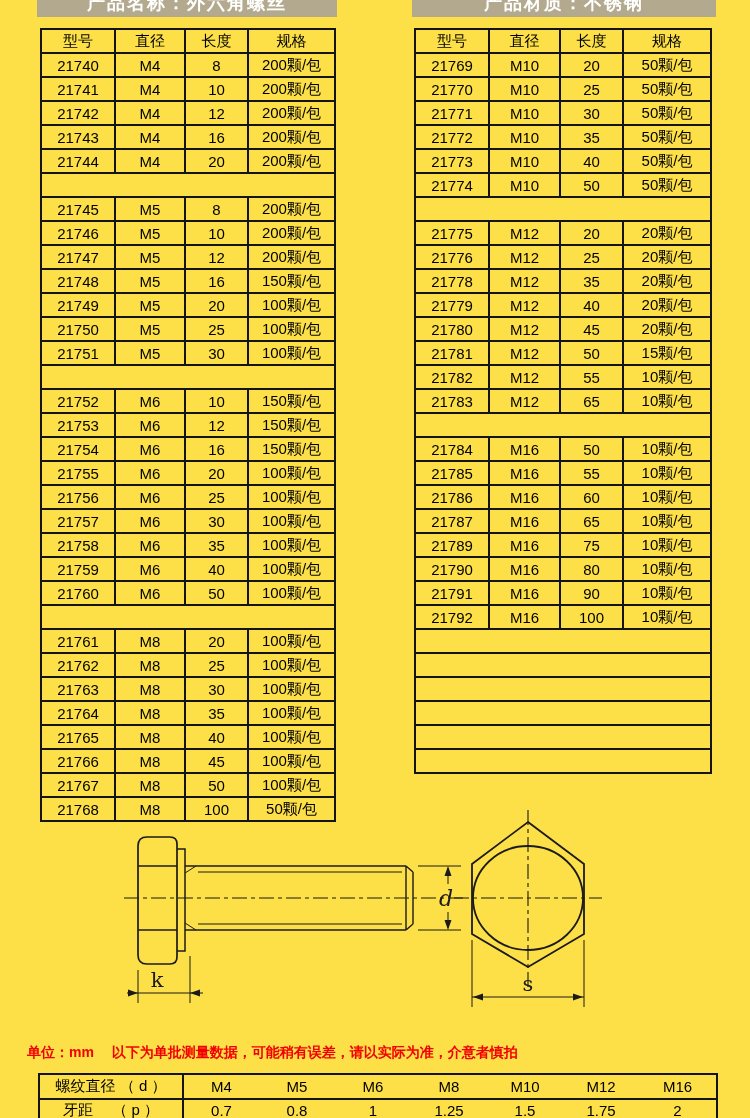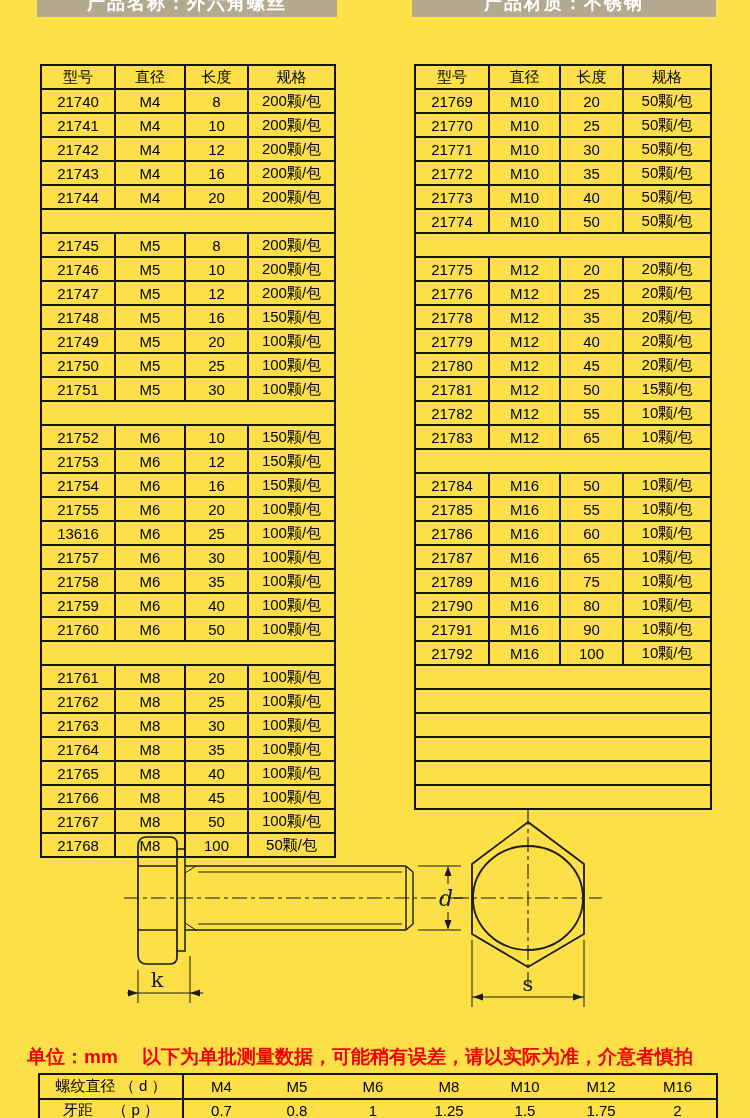--- a/index.html
+++ b/index.html
@@ -7,35 +7,35 @@
   #screen{position:relative;width:750px;height:1118px;overflow:hidden;background:#fde047;}
 
   
   .banner{position:absolute;top:-13px;height:30px;background:#b3a98e;color:#fff;
           font-size:18px;font-weight:bold;letter-spacing:2px;text-align:center;line-height:32px;}
   .banner-left{left:37px;width:300px;}
   .banner-right{left:412px;width:304px;}
 
   
   table.data-table{position:absolute;top:28px;border-collapse:collapse;table-layout:fixed;
-                   font-size:15px;color:#000;margin-top:36px;}
+                   font-size:15px;color:#000;}
   #left-table{left:40px;width:294px;}
   #right-table{left:414px;width:296px;}
   table.data-table th, table.data-table td{
       border:2px solid #141414;text-align:center;vertical-align:middle;
       height:22px;padding:0;font-weight:normal;overflow:hidden;white-space:nowrap;}
   table.data-table td.spacer{border-left:2px solid #141414;border-right:2px solid #141414;}
 
   
   #drawing{position:absolute;left:0;top:780px;width:750px;height:240px;}
   #drawing text{font-family:"DejaVu Serif","Liberation Serif",serif;fill:#1b1b1b;stroke:none;}
 
   
   .note{position:absolute;left:27px;top:1044px;width:700px;color:#f20000;
-        font-size:19px;font-weight:bold;white-space:pre;}
+        font-size:14px;font-weight:bold;white-space:pre;}
 
   
   table.spec-table{position:absolute;left:38px;top:1073px;width:678px;border-collapse:collapse;
                    table-layout:fixed;font-size:15px;color:#000;border:2px solid #141414;}
   table.spec-table td{border-top:2px solid #141414;border-bottom:2px solid #141414;
                       text-align:center;vertical-align:middle;height:22.5px;padding:0;white-space:pre;}
   table.spec-table td:first-child{border-right:2px solid #141414;}
 </style>
 </head>
 <body>
@@ -159,21 +159,21 @@
           <td>16</td>
           <td>150颗/包</td>
         </tr>
         <tr>
           <td>21755</td>
           <td>M6</td>
           <td>20</td>
           <td>100颗/包</td>
         </tr>
         <tr>
-          <td>13616</td>
+          <td>21756</td>
           <td>M6</td>
           <td>25</td>
           <td>100颗/包</td>
         </tr>
         <tr>
           <td>21757</td>
           <td>M6</td>
           <td>30</td>
           <td>100颗/包</td>
         </tr>

